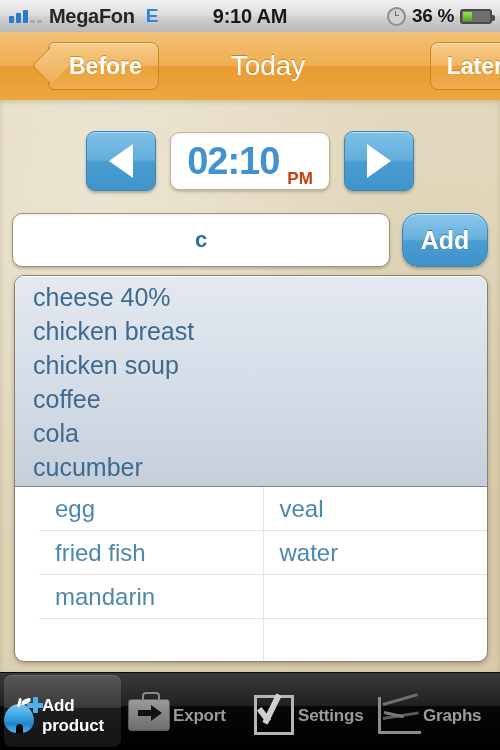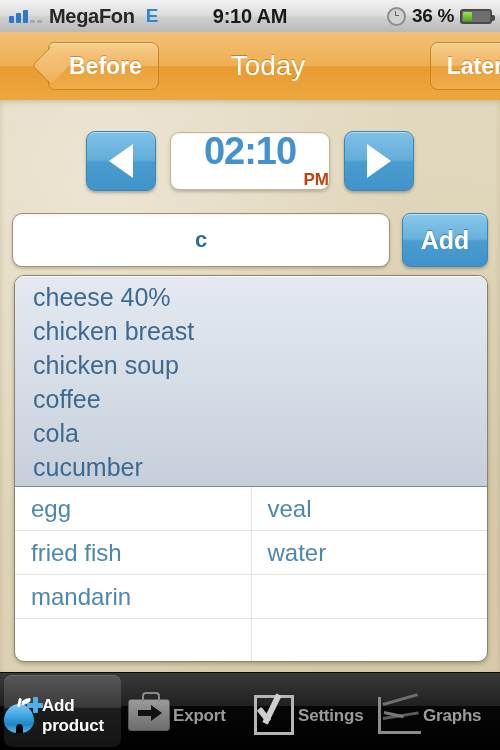--- a/index.html
+++ b/index.html
@@ -88,36 +88,36 @@
     box-shadow:inset 0 1px 0 rgba(255,255,255,.45),0 2px 3px rgba(60,60,40,.35);
     display:flex;align-items:center;justify-content:center;
   }
   .tri{width:0;height:0;}
   .tri.left{border-top:17px solid transparent;border-bottom:17px solid transparent;border-right:24px solid #fff;}
   .tri.right{border-top:17px solid transparent;border-bottom:17px solid transparent;border-left:24px solid #fff;}
   .timebox{
     width:158px;height:56px;border-radius:9px;background:#ffffff;
     border:1px solid #c2b79c;
     box-shadow:0 2px 3px rgba(90,75,40,.3),inset 0 1px 2px rgba(0,0,0,.07);
-    display:flex;align-items:center;justify-content:center;flex-direction:column;
+    display:flex;align-items:center;justify-content:center;
   }
   .tval{font-size:38px;font-weight:bold;color:#4391ce;letter-spacing:-1px;line-height:1;}
   .tmer{font-size:17px;font-weight:bold;color:#c2410c;margin-left:8px;align-self:flex-end;}
 
   
   .searchrow{position:absolute;left:0;top:112px;width:500px;height:56px;display:flex;align-items:center;padding:0 12px;box-sizing:border-box;gap:12px;}
   .searchfield{
     flex:1;height:52px;border-radius:10px;background:#fff;
     border:1px solid #9d937c;
     box-shadow:0 2px 3px rgba(90,75,40,.28),inset 0 1px 2px rgba(0,0,0,.08);
     display:flex;align-items:center;justify-content:center;
   }
   .searchfield .txt{font-size:22px;font-weight:bold;color:#2f6d9a;}
   .addbtn{
-    width:84px;height:52px;border-radius:8px;
+    width:84px;height:52px;border-radius:16px;
     background:linear-gradient(to bottom,#8ac7ea 0%,#68b0dc 48%,#4b9ccf 52%,#3f93cb 100%);
     border:1px solid #3c86b6;
     box-shadow:inset 0 1px 0 rgba(255,255,255,.5),0 2px 3px rgba(60,60,40,.35);
     display:flex;align-items:center;justify-content:center;
     color:#fff;font-size:25px;font-weight:bold;text-shadow:0 -1px 0 rgba(20,70,110,.5);
   }
 
   
   .panel{
     position:absolute;left:14px;top:175px;width:472px;height:385px;
@@ -127,21 +127,21 @@
     overflow:hidden;
   }
   .suggest{
     position:relative;
     background:linear-gradient(to bottom,#e4e9f0 0%,#d4dce6 55%,#c5cfdb 100%);
     border-bottom:1px solid #7f8795;
     box-shadow:inset 0 1px 0 rgba(255,255,255,.8);
     padding:4px 0 2px 0;
   }
   .srow{height:34px;line-height:34px;padding-left:18px;font-size:25px;color:#3e6a8f;}
-  .tbl{display:block;}
+  .tbl{display:block;padding-left:24px;}
   .trow{display:flex;height:43px;border-bottom:1px solid #e2e2e2;}
   .tcell{
     flex:1;font-size:24px;color:#4c87ad;
     line-height:43px;padding-left:16px;box-sizing:border-box;
     overflow:hidden;white-space:nowrap;
   }
   .tcell.first{border-right:1px solid #e2e2e2;}
   .trow.empty .tcell{color:transparent;}
 
   

